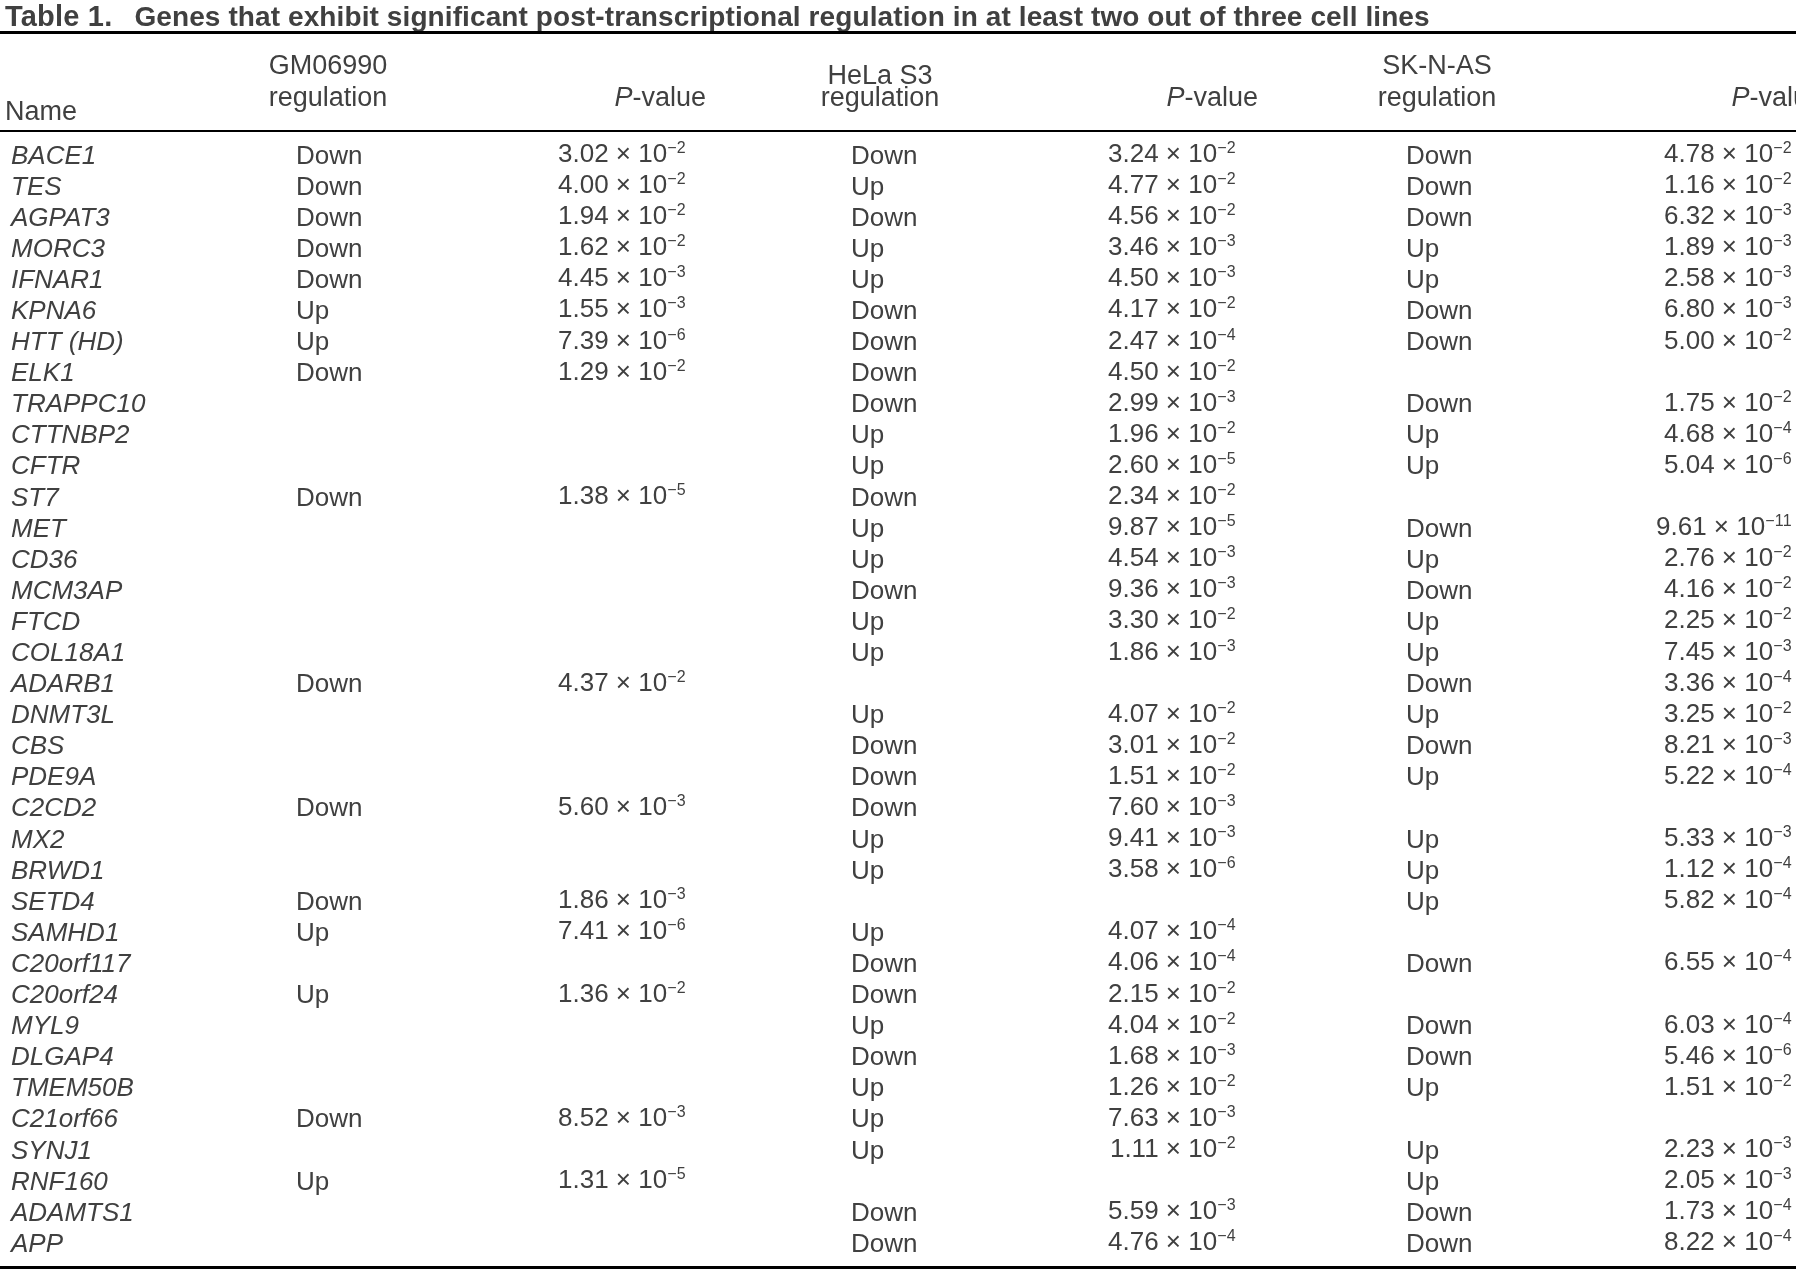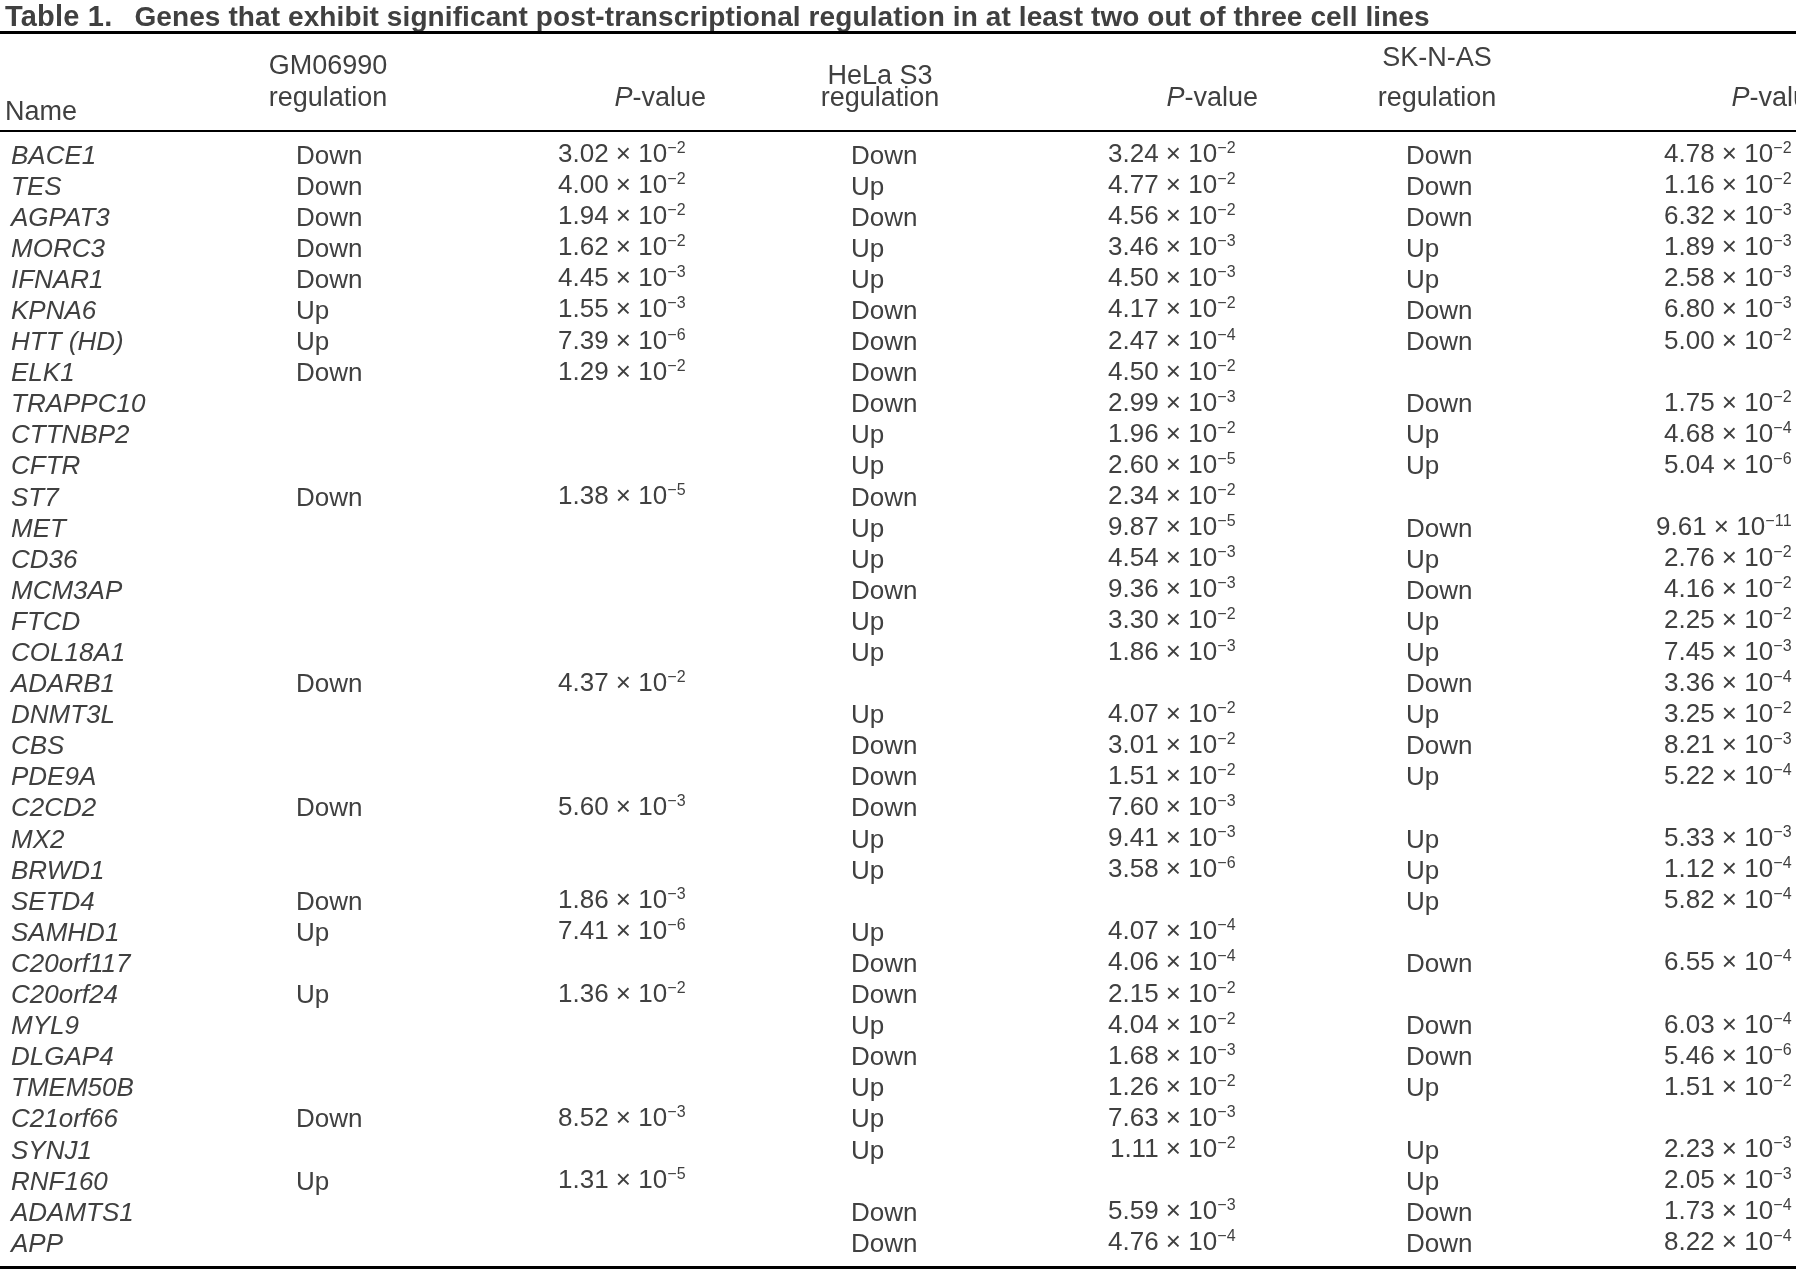--- a/index.html
+++ b/index.html
@@ -25,21 +25,21 @@
   .hdr.center{width:300px;text-align:center;}
   .hdr.pv{width:200px;text-align:right;}
   .hdr i{font-style:italic;}
   .h-name{left:5px;top:96px;}
   .h-gm-1{left:178px;top:50px;}
   .h-gm-2{left:178px;top:82px;}
   .h-pv1{left:506px;top:82px;}
   .h-hela-1{left:730px;top:60px;}
   .h-hela-2{left:730px;top:82px;}
   .h-pv2{left:1058px;top:82px;}
-  .h-sk-1{left:1287px;top:42px;}
+  .h-sk-1{left:1287px;top:50px;}
   .h-sk-2{left:1287px;top:82px;}
   .h-pv3{left:1623px;top:82px;}
   
   .rows{position:absolute;left:0;top:138px;width:1800px;padding-left:11px;box-sizing:border-box;}
   .row{
     display:grid;
     grid-template-columns:280px 180px 220px 355px 195px 345px 211px;
     height:31.1px;
     align-items:center;
     font-size:26px;

